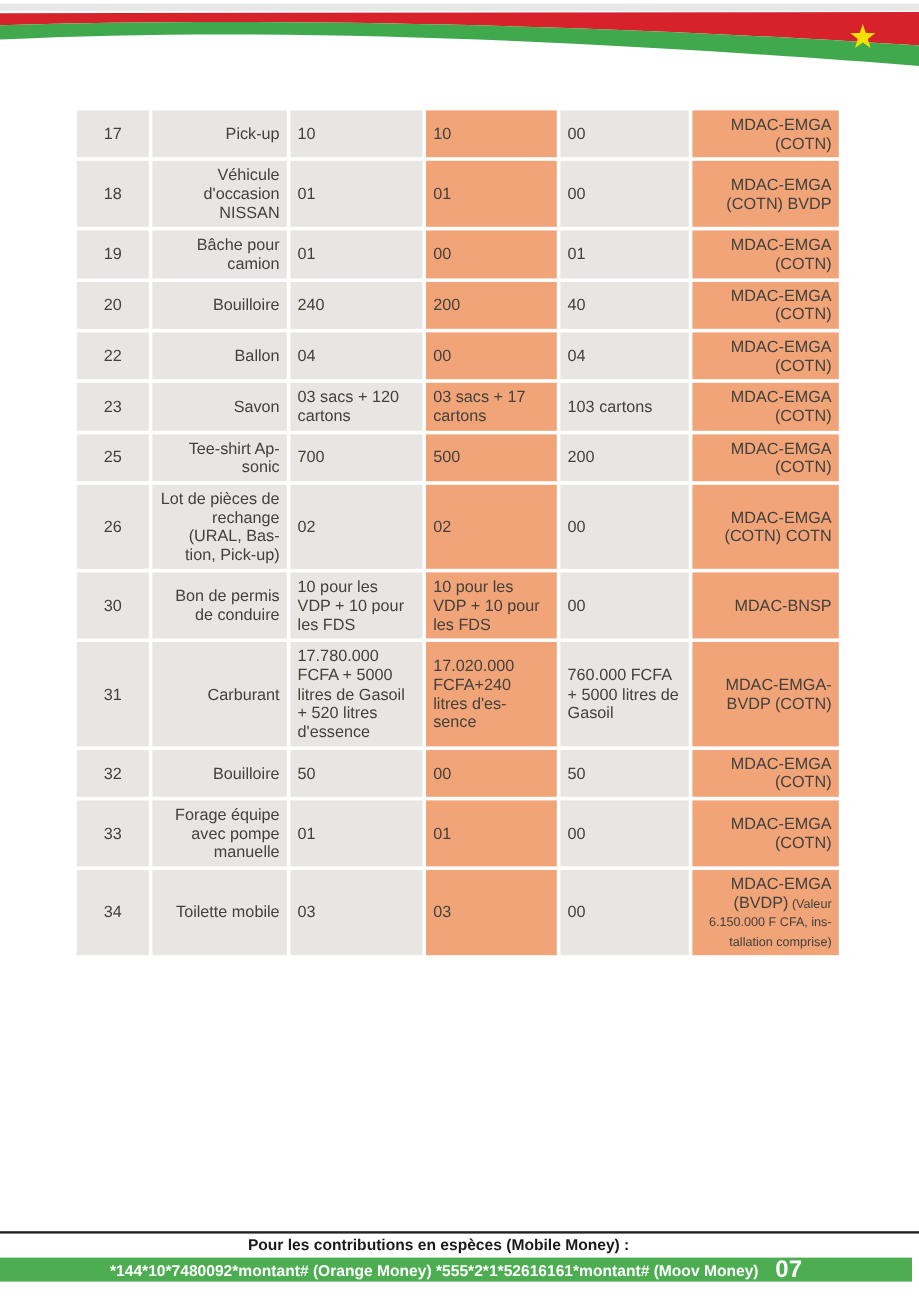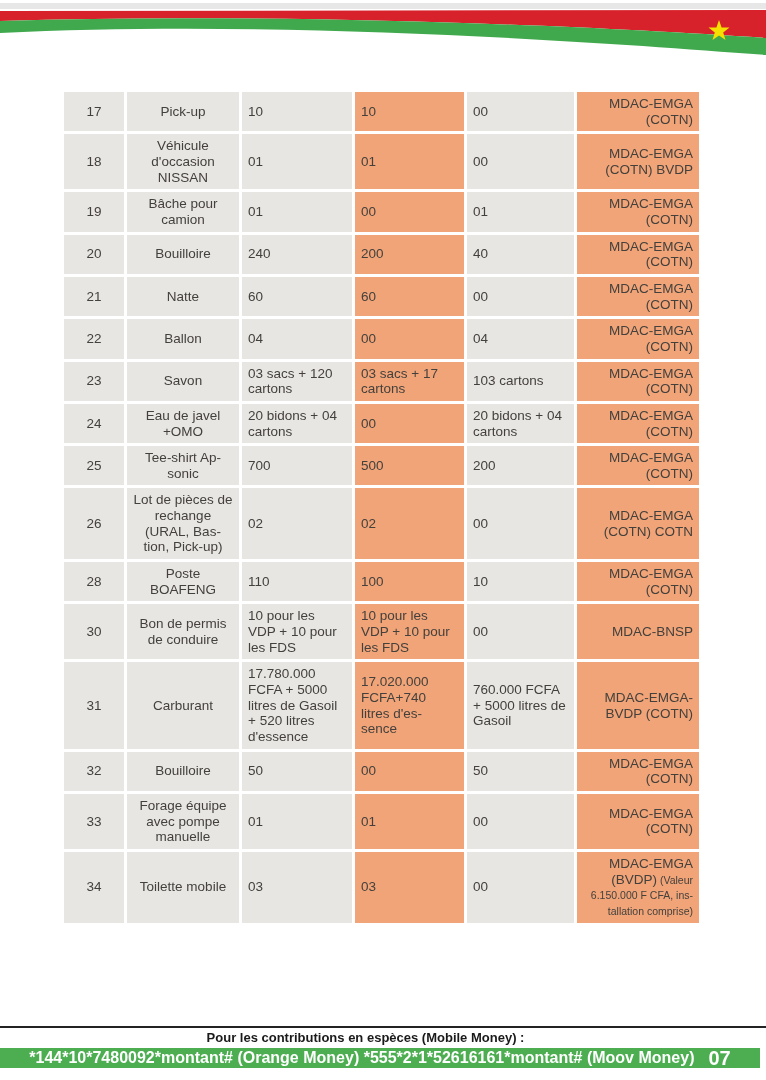--- a/index.html
+++ b/index.html
@@ -14,36 +14,36 @@
     border-collapse:separate;border-spacing:3px;table-layout:fixed;
   }
   table.items td{
     vertical-align:middle;padding:4px 6px;
     font-size:13.5px;line-height:1.16;color:#44413d;
     word-wrap:break-word;
   }
   td.grey{background:#e8e6e3;}
   td.orange{background:#f0a478;color:#6e341d;}
   td.c-num{text-align:center;}
-  td.c-item{text-align:center;}
+  td.c-item{text-align:right;}
   td.c-qty{text-align:left;}
   td.c-src{text-align:right;}
   .src-note{font-size:10.5px;line-height:1.15;}
   
   .divider{position:absolute;top:1026px;left:0;width:766px;border-top:2px solid #232323;}
   .footer-heading{
     position:absolute;top:1030px;left:0;width:731px;text-align:center;
     font-size:13px;font-weight:bold;color:#1a1a1a;
   }
   .green-bar{
     position:absolute;top:1048px;left:0;width:760px;height:20px;
     background:#4cae51;display:flex;align-items:center;justify-content:center;
   }
   .green-bar .ussd{
-    color:#ffffff;font-weight:bold;font-size:16px;white-space:nowrap;
+    color:#ffffff;font-weight:bold;font-size:13px;white-space:nowrap;
   }
   .green-bar .pagenum{
     color:#ffffff;font-weight:bold;font-size:20px;margin-left:14px;
   }
 </style>
 </head>
 <body>
 
 <div class="page">
 
@@ -90,88 +90,64 @@
         </tr>
         <tr>
           <td class="c-num grey">20</td>
           <td class="c-item grey">Bouilloire</td>
           <td class="c-qty grey">240</td>
           <td class="c-qty orange">200</td>
           <td class="c-qty grey">40</td>
           <td class="c-src orange">MDAC-EMGA (COTN)</td>
         </tr>
         <tr>
-          <td class="c-num grey">21</td>
-          <td class="c-item grey">Natte</td>
-          <td class="c-qty grey">60</td>
-          <td class="c-qty orange">60</td>
-          <td class="c-qty grey">00</td>
-          <td class="c-src orange">MDAC-EMGA (COTN)</td>
-        </tr>
-        <tr>
           <td class="c-num grey">22</td>
           <td class="c-item grey">Ballon</td>
           <td class="c-qty grey">04</td>
           <td class="c-qty orange">00</td>
           <td class="c-qty grey">04</td>
           <td class="c-src orange">MDAC-EMGA (COTN)</td>
         </tr>
         <tr>
           <td class="c-num grey">23</td>
           <td class="c-item grey">Savon</td>
           <td class="c-qty grey">03 sacs + 120 cartons</td>
           <td class="c-qty orange">03 sacs + 17 cartons</td>
           <td class="c-qty grey">103 cartons</td>
-          <td class="c-src orange">MDAC-EMGA (COTN)</td>
-        </tr>
-        <tr>
-          <td class="c-num grey">24</td>
-          <td class="c-item grey">Eau de javel +OMO</td>
-          <td class="c-qty grey">20 bidons + 04 cartons</td>
-          <td class="c-qty orange">00</td>
-          <td class="c-qty grey">20 bidons + 04 cartons</td>
           <td class="c-src orange">MDAC-EMGA (COTN)</td>
         </tr>
         <tr>
           <td class="c-num grey">25</td>
           <td class="c-item grey">Tee-shirt Ap-sonic</td>
           <td class="c-qty grey">700</td>
           <td class="c-qty orange">500</td>
           <td class="c-qty grey">200</td>
           <td class="c-src orange">MDAC-EMGA (COTN)</td>
         </tr>
         <tr>
           <td class="c-num grey">26</td>
           <td class="c-item grey">Lot de pièces de rechange (URAL, Bas-tion, Pick-up)</td>
           <td class="c-qty grey">02</td>
           <td class="c-qty orange">02</td>
           <td class="c-qty grey">00</td>
           <td class="c-src orange">MDAC-EMGA (COTN) COTN</td>
         </tr>
         <tr>
-          <td class="c-num grey">28</td>
-          <td class="c-item grey">Poste BOAFENG</td>
-          <td class="c-qty grey">110</td>
-          <td class="c-qty orange">100</td>
-          <td class="c-qty grey">10</td>
-          <td class="c-src orange">MDAC-EMGA (COTN)</td>
-        </tr>
-        <tr>
           <td class="c-num grey">30</td>
           <td class="c-item grey">Bon de permis de conduire</td>
           <td class="c-qty grey">10 pour les VDP + 10 pour les FDS</td>
           <td class="c-qty orange">10 pour les VDP + 10 pour les FDS</td>
           <td class="c-qty grey">00</td>
           <td class="c-src orange">MDAC-BNSP</td>
         </tr>
         <tr>
           <td class="c-num grey">31</td>
           <td class="c-item grey">Carburant</td>
           <td class="c-qty grey">17.780.000 FCFA + 5000 litres de Gasoil + 520 litres d'essence</td>
-          <td class="c-qty orange">17.020.000 FCFA+740 litres d'es-sence</td>
+          <td class="c-qty orange">17.020.000 FCFA+240 litres d'es-sence</td>
           <td class="c-qty grey">760.000 FCFA + 5000 litres de Gasoil</td>
           <td class="c-src orange">MDAC-EMGA-BVDP (COTN)</td>
         </tr>
         <tr>
           <td class="c-num grey">32</td>
           <td class="c-item grey">Bouilloire</td>
           <td class="c-qty grey">50</td>
           <td class="c-qty orange">00</td>
           <td class="c-qty grey">50</td>
           <td class="c-src orange">MDAC-EMGA (COTN)</td>

